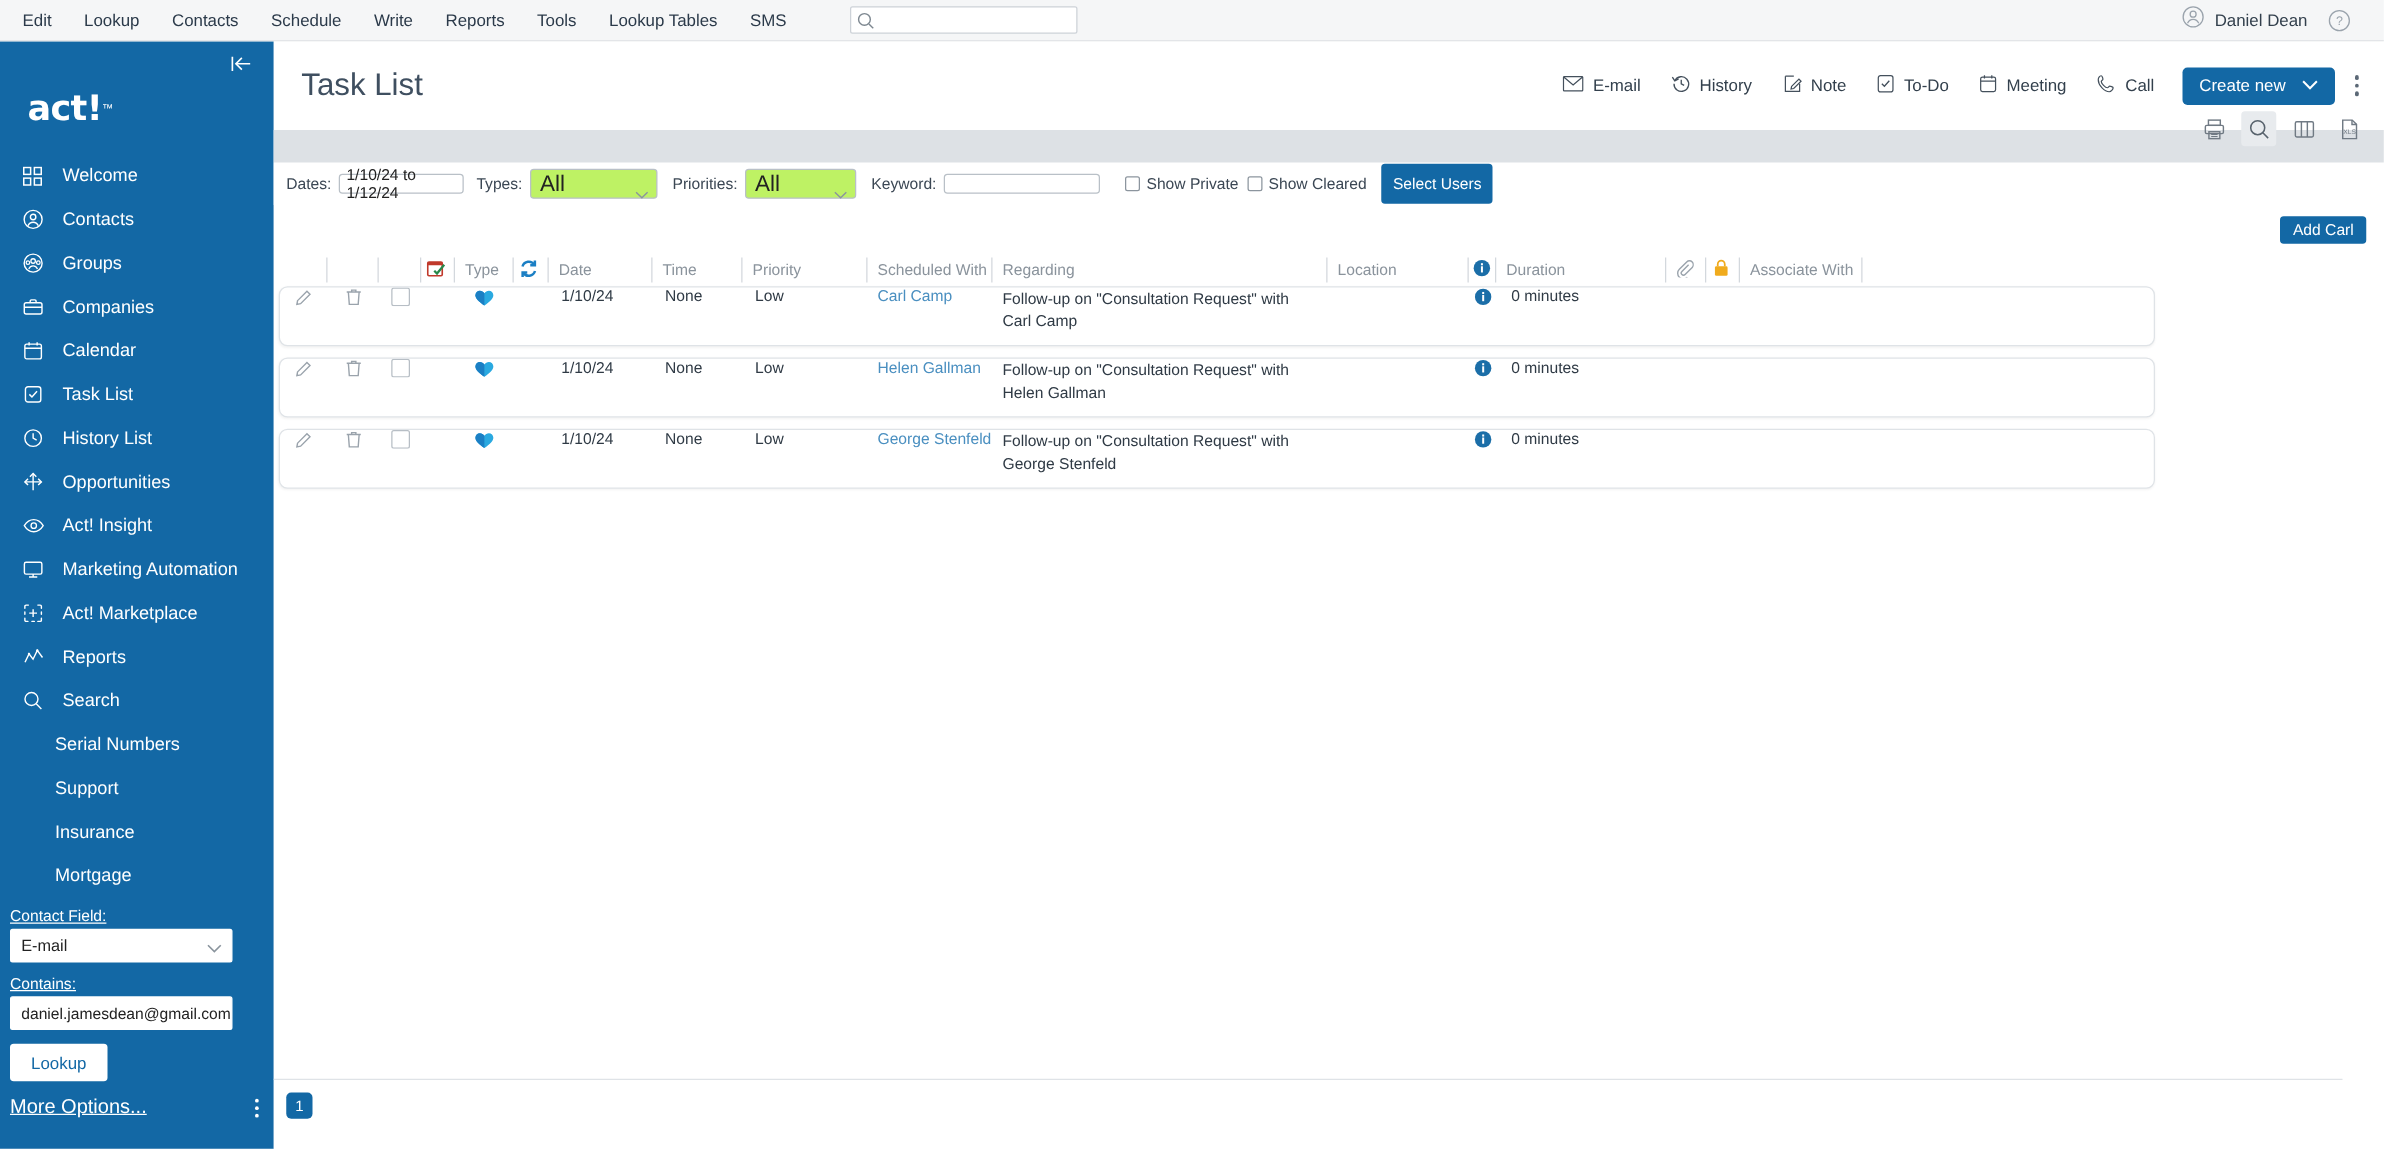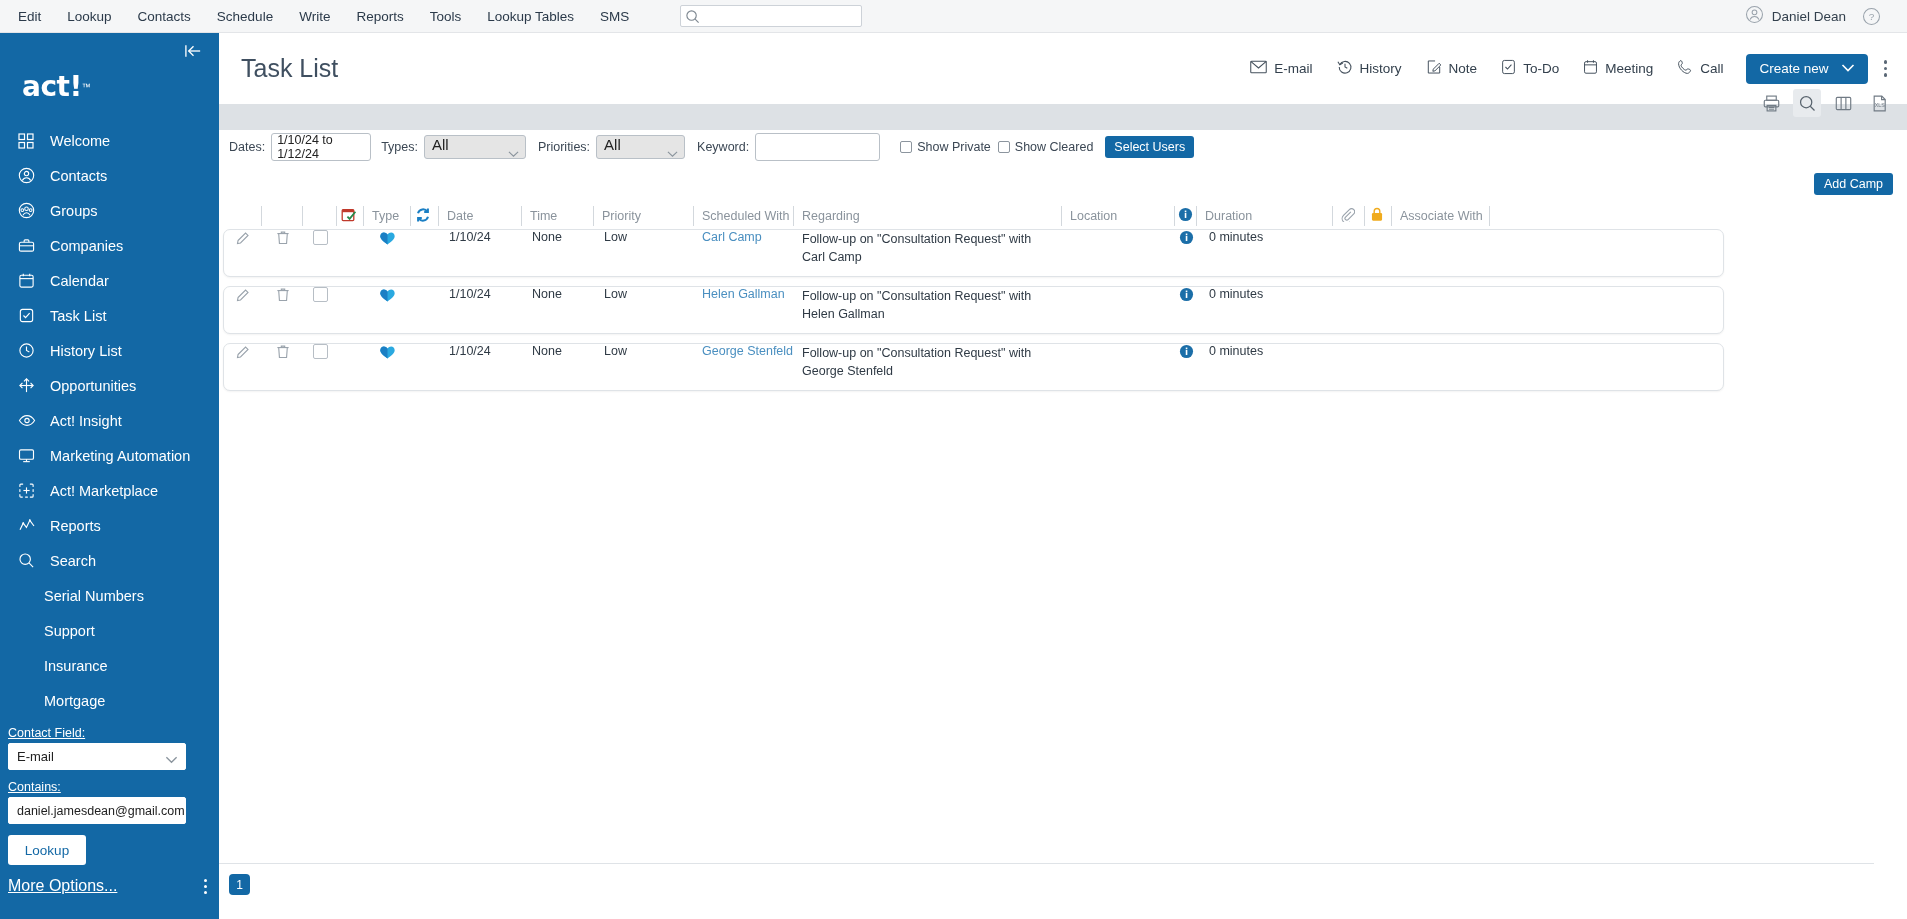--- a/index.html
+++ b/index.html
@@ -177,40 +177,40 @@
   .tool-ic.active { background: #e8ebee; }
 
   
   .filter-bar {
     height: 34px; display: flex; align-items: center;
     padding-left: 10px; gap: 0;
     background: #ffffff;
   }
   .f-label { font-size: 12.5px; color: #3b4754; margin-right: 6px; }
   .f-input {
-    height: 28px; border: 1px solid #b9c0c7; border-radius: 3px;
+    height: 16px; border: 1px solid #b9c0c7; border-radius: 3px;
     background: #ffffff; font-size: 12.5px; color: #222;
     display: flex; align-items: center; padding: 0 5px;
     cursor: text;
   }
   .f-select {
     position: relative; height: 24px; border: 1px solid #b9c0c7; border-radius: 3px;
-    background: #e5e5e5; font-size: 15px; color: #222;
-    display: flex; padding: 0 22px 0 7px;
+    background: #bef264; font-size: 18px; color: #222;
+    display: flex; align-items: center; padding: 0 22px 0 7px;
     cursor: pointer;
   }
   .f-select .caret { position: absolute; right: 6px; top: 8px; }
   .f-check { display: flex; align-items: center; gap: 5px; cursor: pointer; font-size: 12.5px; color: #3b4754; }
   .cbx {
     width: 12px; height: 12px; border: 1px solid #8c959e; border-radius: 2px; background: #fff;
     display:block;
   }
   .select-users-btn {
     background: #1368a5; color: #fff; font-size: 12.5px;
-    height: 22px; border-radius: 3px; padding: 0 9px;
+    height: 32px; border-radius: 3px; padding: 0 9px;
     display: flex; align-items: center; cursor: pointer;
   }
   .add-task-btn {
     position: absolute; right: 14px; top: 140px;
     background: #1368a5; color: #fff; font-size: 12.5px;
     height: 22px; border-radius: 3px; padding: 0 10px;
     display: flex; align-items: center; cursor: pointer;
   }
 
   
@@ -609,21 +609,21 @@
       <span>Show Private</span>
     </span>
     <span class="f-check" style="margin-left:7px">
       <span class="cbx"></span>
       <span>Show Cleared</span>
     </span>
 
     <span class="select-users-btn" style="margin-left:12px">Select Users</span>
   </div>
 
-  <div class="add-task-btn">Add Camp</div>
+  <div class="add-task-btn">Add Carl</div>
 
   <div class="grid">
 
     <div class="grid-head">
       <div class="hc noborder" style="width:38px"></div>
       <div class="hc" style="width:41px"></div>
       <div class="hc" style="width:34px"></div>
       <div class="hc" style="width:27px;padding-left:4px">
         <span><svg width="16" height="16" viewBox="0 0 16 16">
               <rect x="1.2" y="2.6" width="11.6" height="11" rx="1" fill="#fff" stroke="#c0392b" stroke-width="1.3"></rect>

